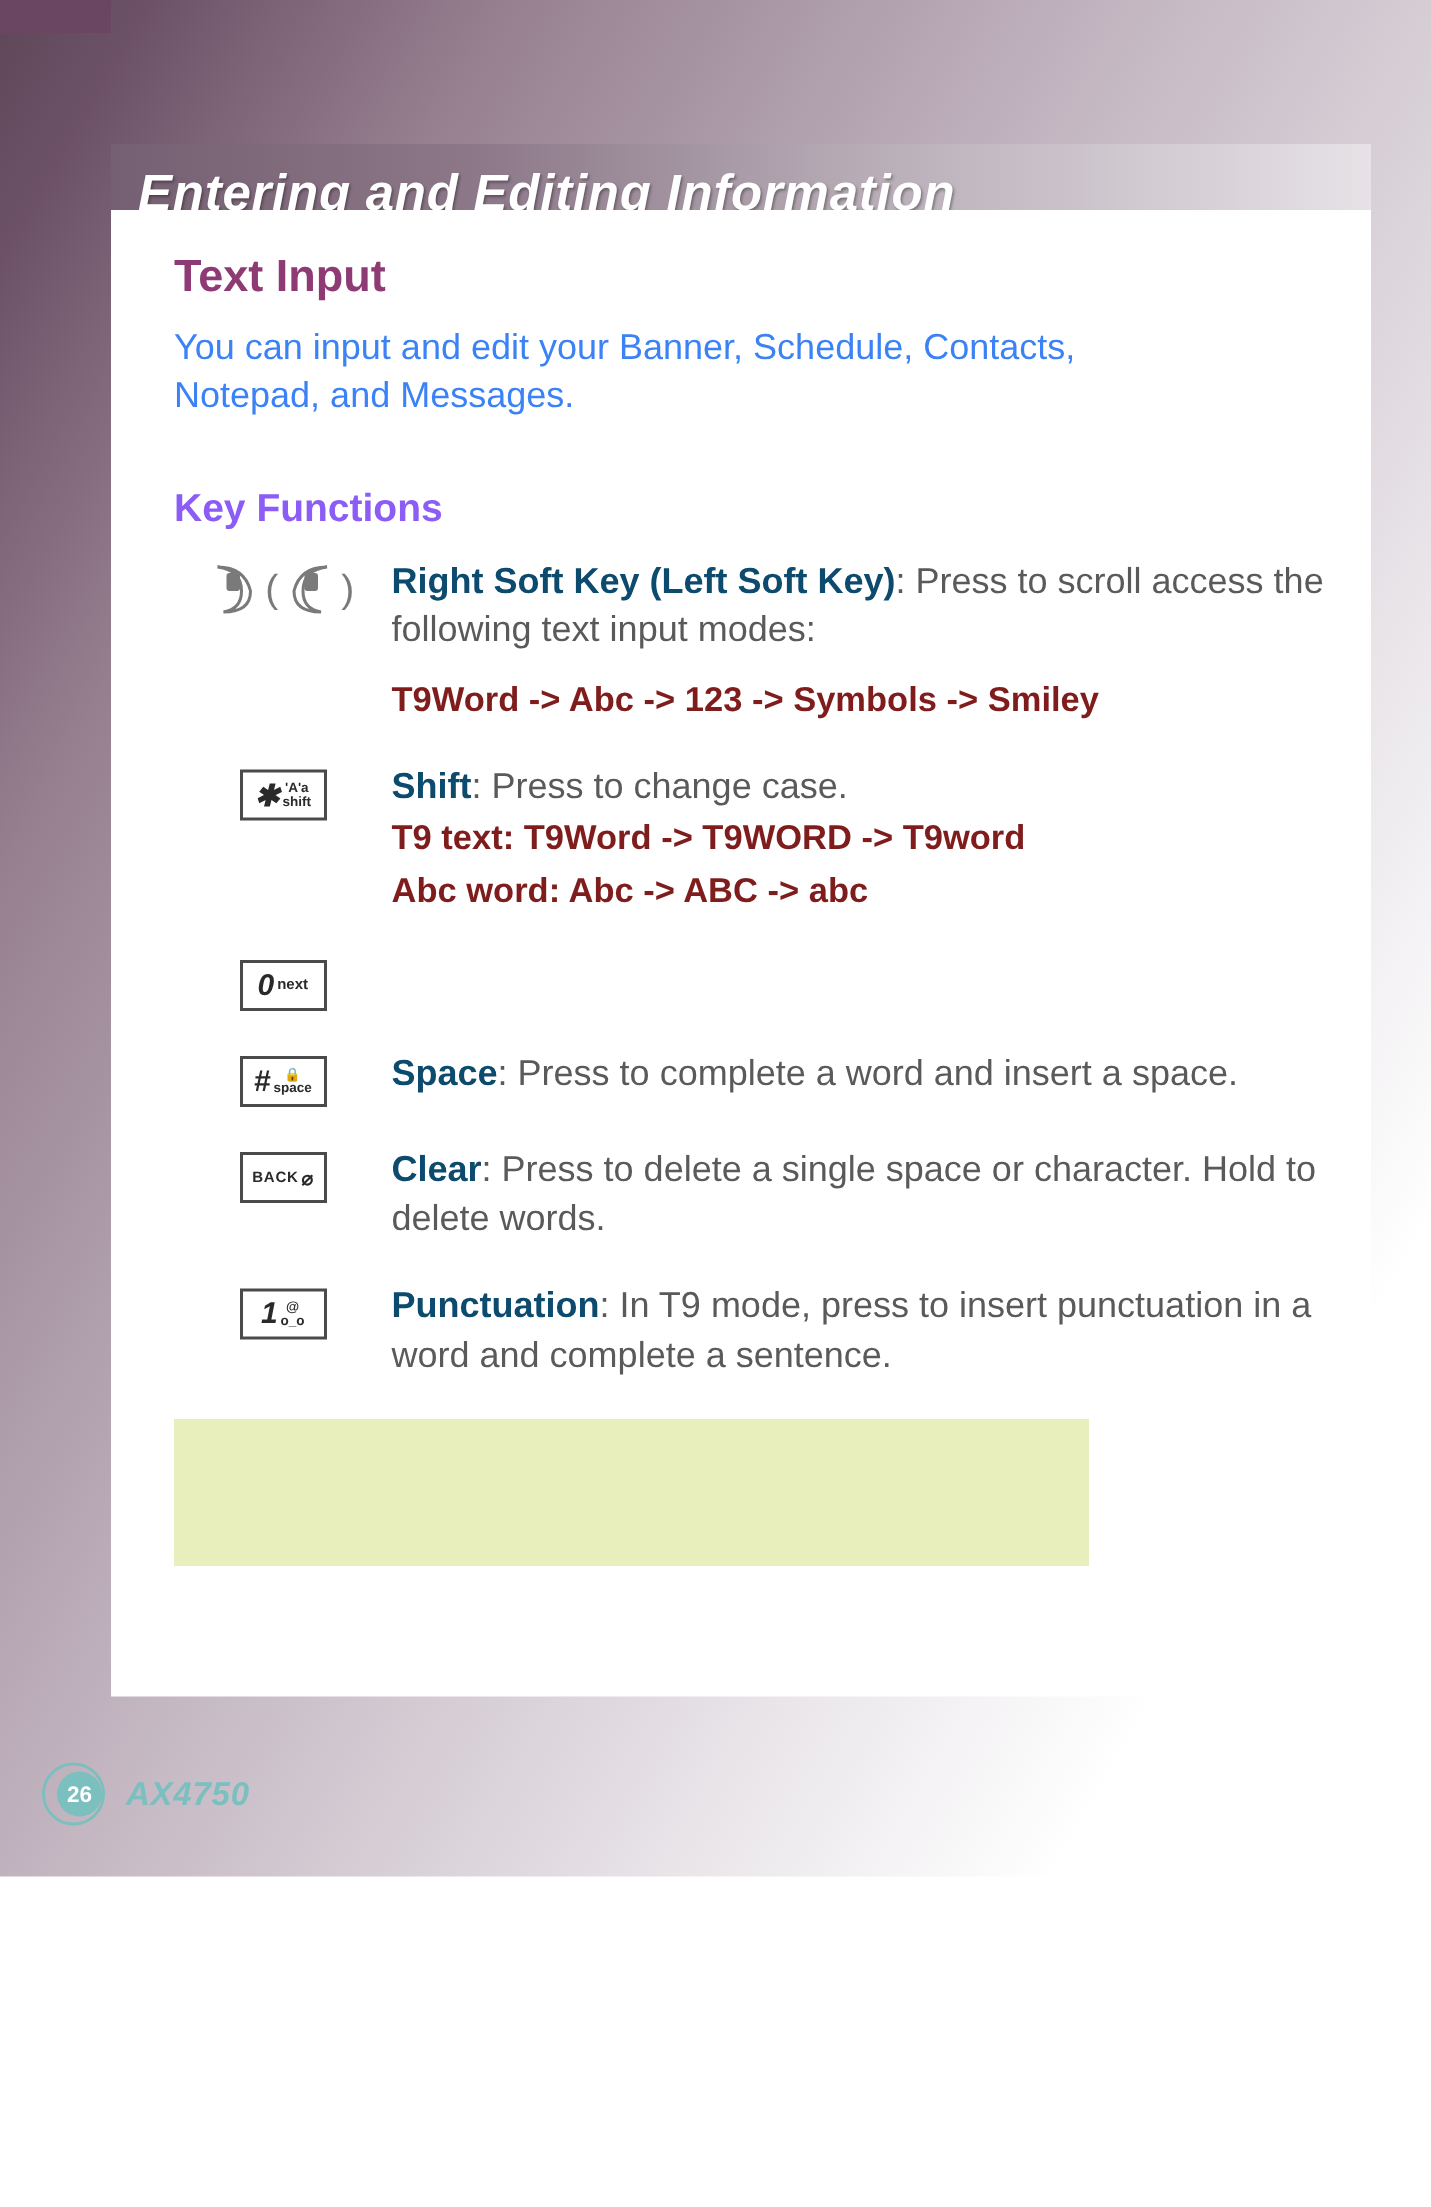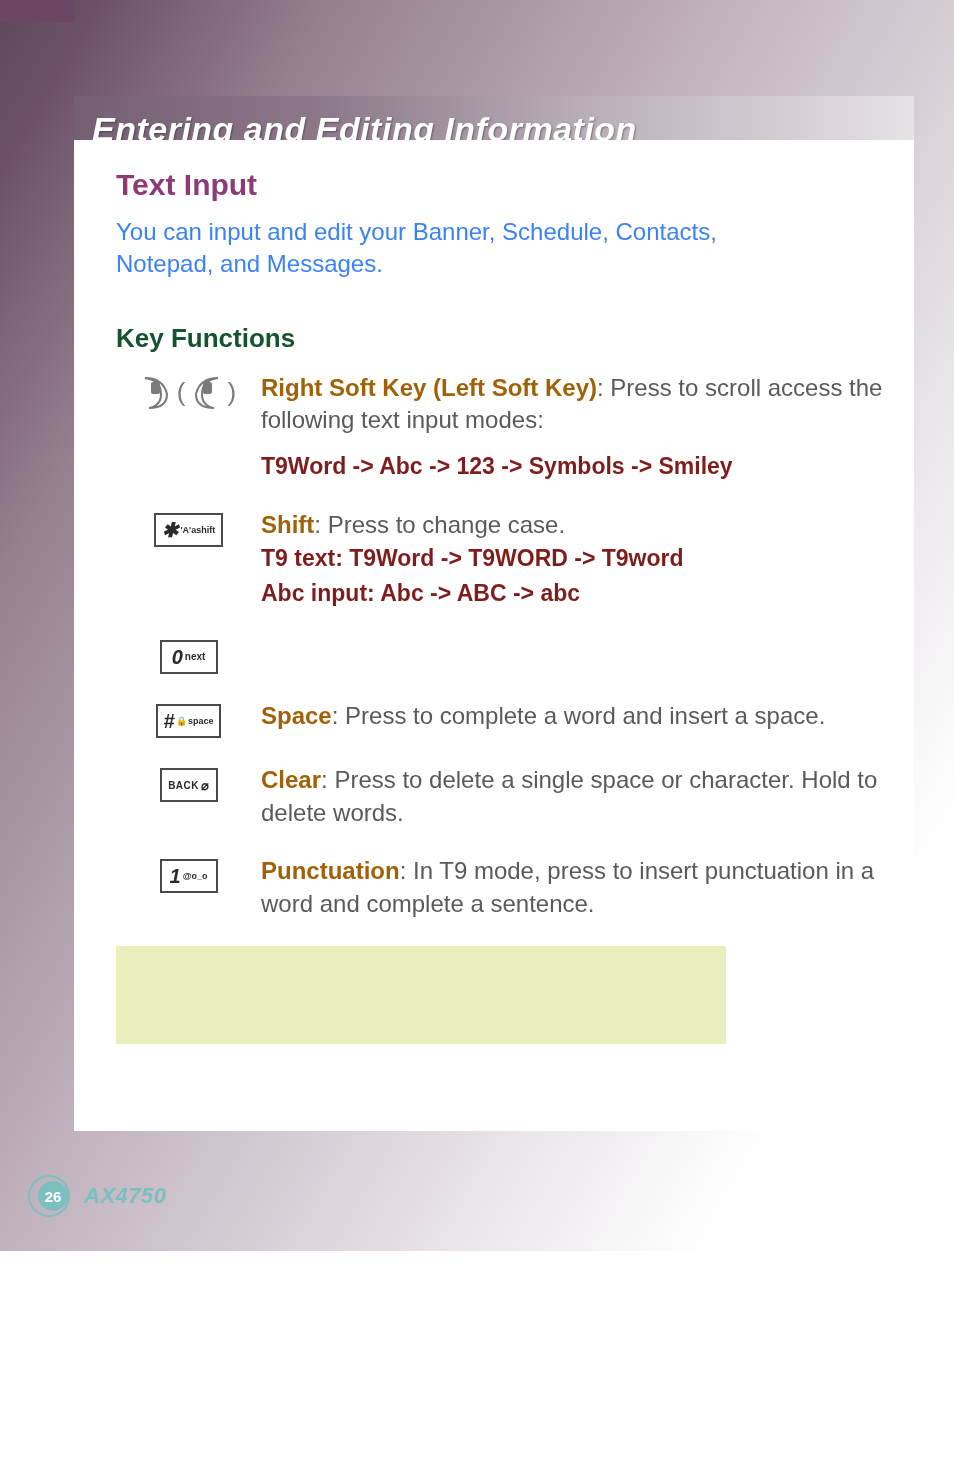--- a/index.html
+++ b/index.html
@@ -24,40 +24,40 @@
   .header-title {
     font-size: 34px; font-weight: bold; font-style: italic; color: #ffffff;
     text-shadow: 1px 1px 2px rgba(0,0,0,0.35);
     letter-spacing: 0.5px;
   }
   .inner {
     padding: 28px 23px 20px 42px;
   }
   .section-title { color: #8e3a75; font-size: 30px; font-weight: 800; margin-bottom: 14px; }
   .intro { color: #3b82f6; font-size: 24px; line-height: 1.35; margin-bottom: 42px; max-width: 680px; }
-  .subhead { color: #14532d; font-size: 26px; font-weight: 800; margin-bottom: 18px; }
+  .subhead { color: #8b5cf6; font-size: 26px; font-weight: 800; margin-bottom: 18px; }
   .row { display: flex; align-items: flex-start; margin-bottom: 26px; }
   .keycell { width: 145px; flex: 0 0 145px; display: flex; justify-content: center; padding-top: 4px; }
   .desc { flex: 1; color: #5a5a5a; font-size: 24px; line-height: 1.35; }
-  .desc b, .desc strong { color: #a16207; font-weight: 800; }
+  .desc b, .desc strong { color: #0c4a6e; font-weight: 800; }
   .bold-line { color: #7f1d1d; font-size: 23px; font-weight: 800; line-height: 1.5; }
 
   .softkey { display: inline-flex; align-items: center; gap: 6px; }
   .softkey svg { width: 30px; height: 34px; }
   .paren { color: #7a7a7a; font-size: 26px; }
 
   .keybox {
     display: inline-flex; align-items: center; justify-content: center;
     min-width: 58px; height: 34px; padding: 0 6px;
     border: 2px solid #4a4a4a; background: #fff;
     font-size: 12px; color: #2a2a2a; font-weight: bold;
   }
   .keybox .big { font-size: 20px; font-weight: 800; font-style: italic; margin-right: 2px; }
   .keybox .small { font-size: 9px; line-height: 1; }
-  .keybox .stack { display: flex; flex-direction: row; align-items: center; line-height: 1; }
+  .keybox .stack { display: flex; flex-direction: column; align-items: center; line-height: 1; }
 
   .note-box {
     margin-left: 0; margin-top: 20px;
     width: 610px; height: 98px;
     background: #e8eebc;
   }
 
   .footer {
     position: absolute; left: 28px; bottom: 34px; display: flex; align-items: center; gap: 14px;
   }
@@ -124,21 +124,21 @@
           </span>
         </div>
         <div class="desc">
           <div>
             <b>Shift</b><span>: Press to change case.</span>
           </div>
           <div class="bold-line">
             <span>T9 text</span><span>: T9Word -&gt; T9WORD -&gt; T9word</span>
           </div>
           <div class="bold-line">
-            <span>Abc input</span><span>: Abc -&gt; ABC -&gt; abc</span>
+            <span>Abc word</span><span>: Abc -&gt; ABC -&gt; abc</span>
           </div>
         </div>
       </div>
 
       <div class="row">
         <div class="keycell">
           <span class="keybox">
             <span class="big">0</span>
             <span class="small" style="font-size:10px">next</span>
           </span>

